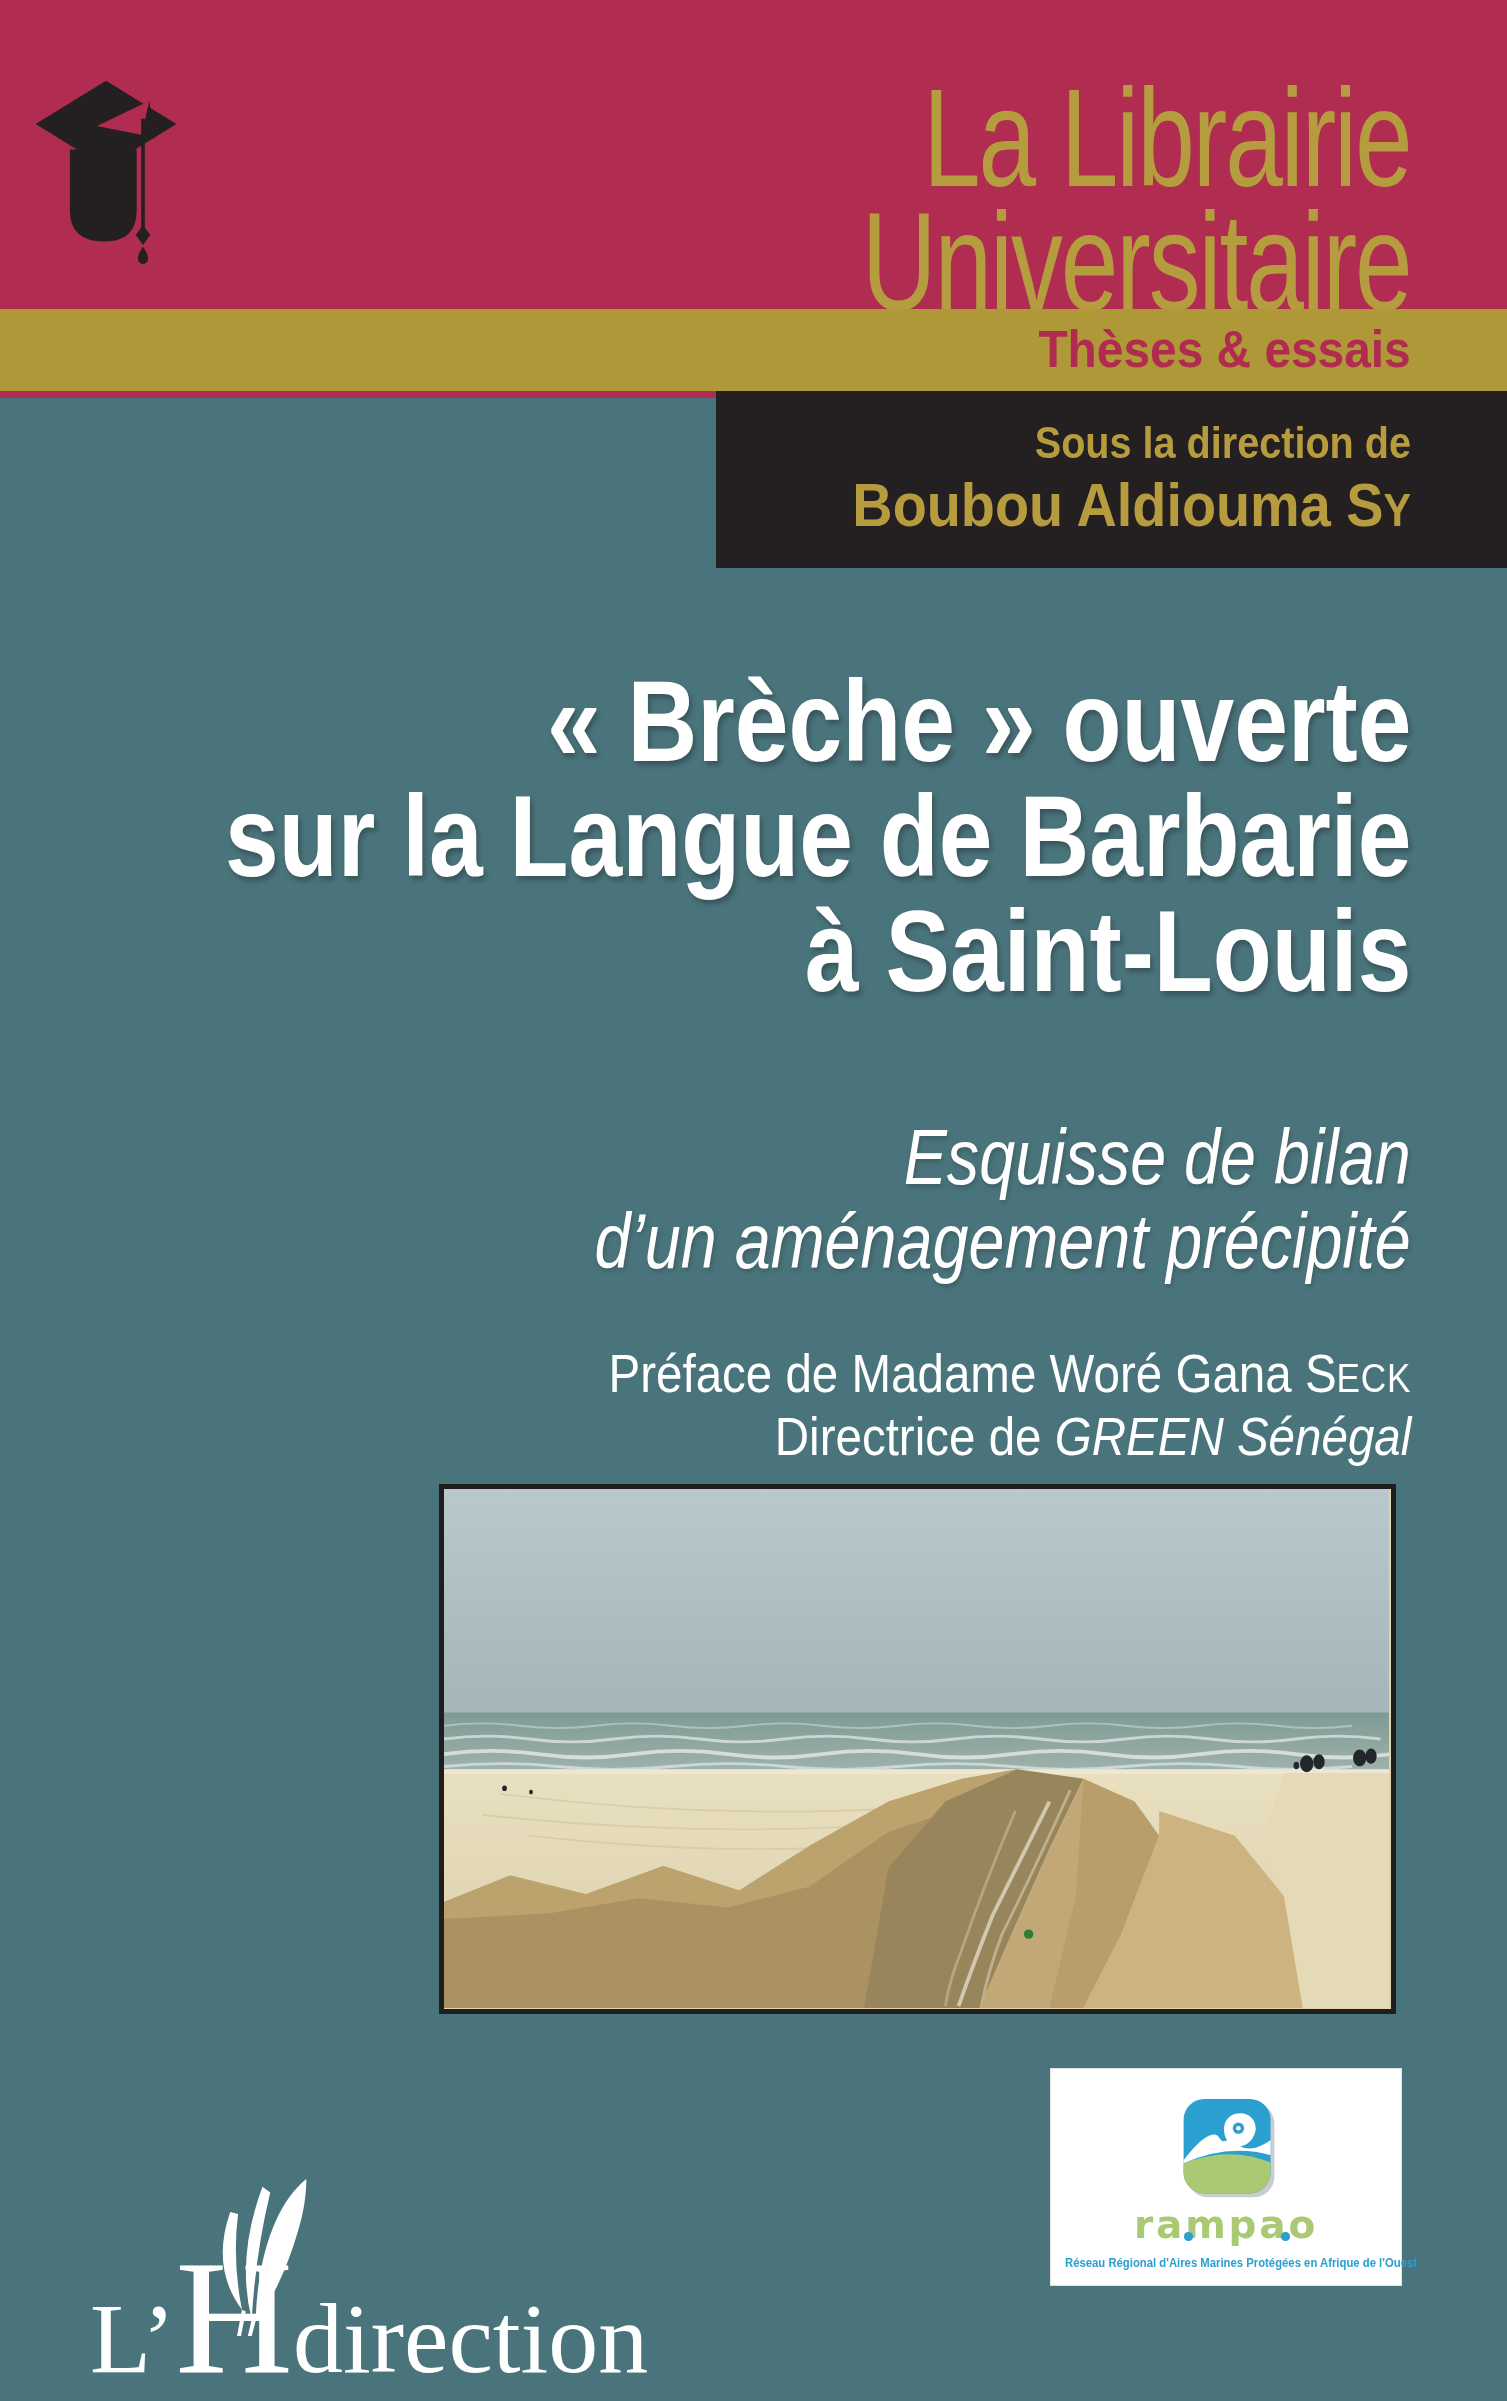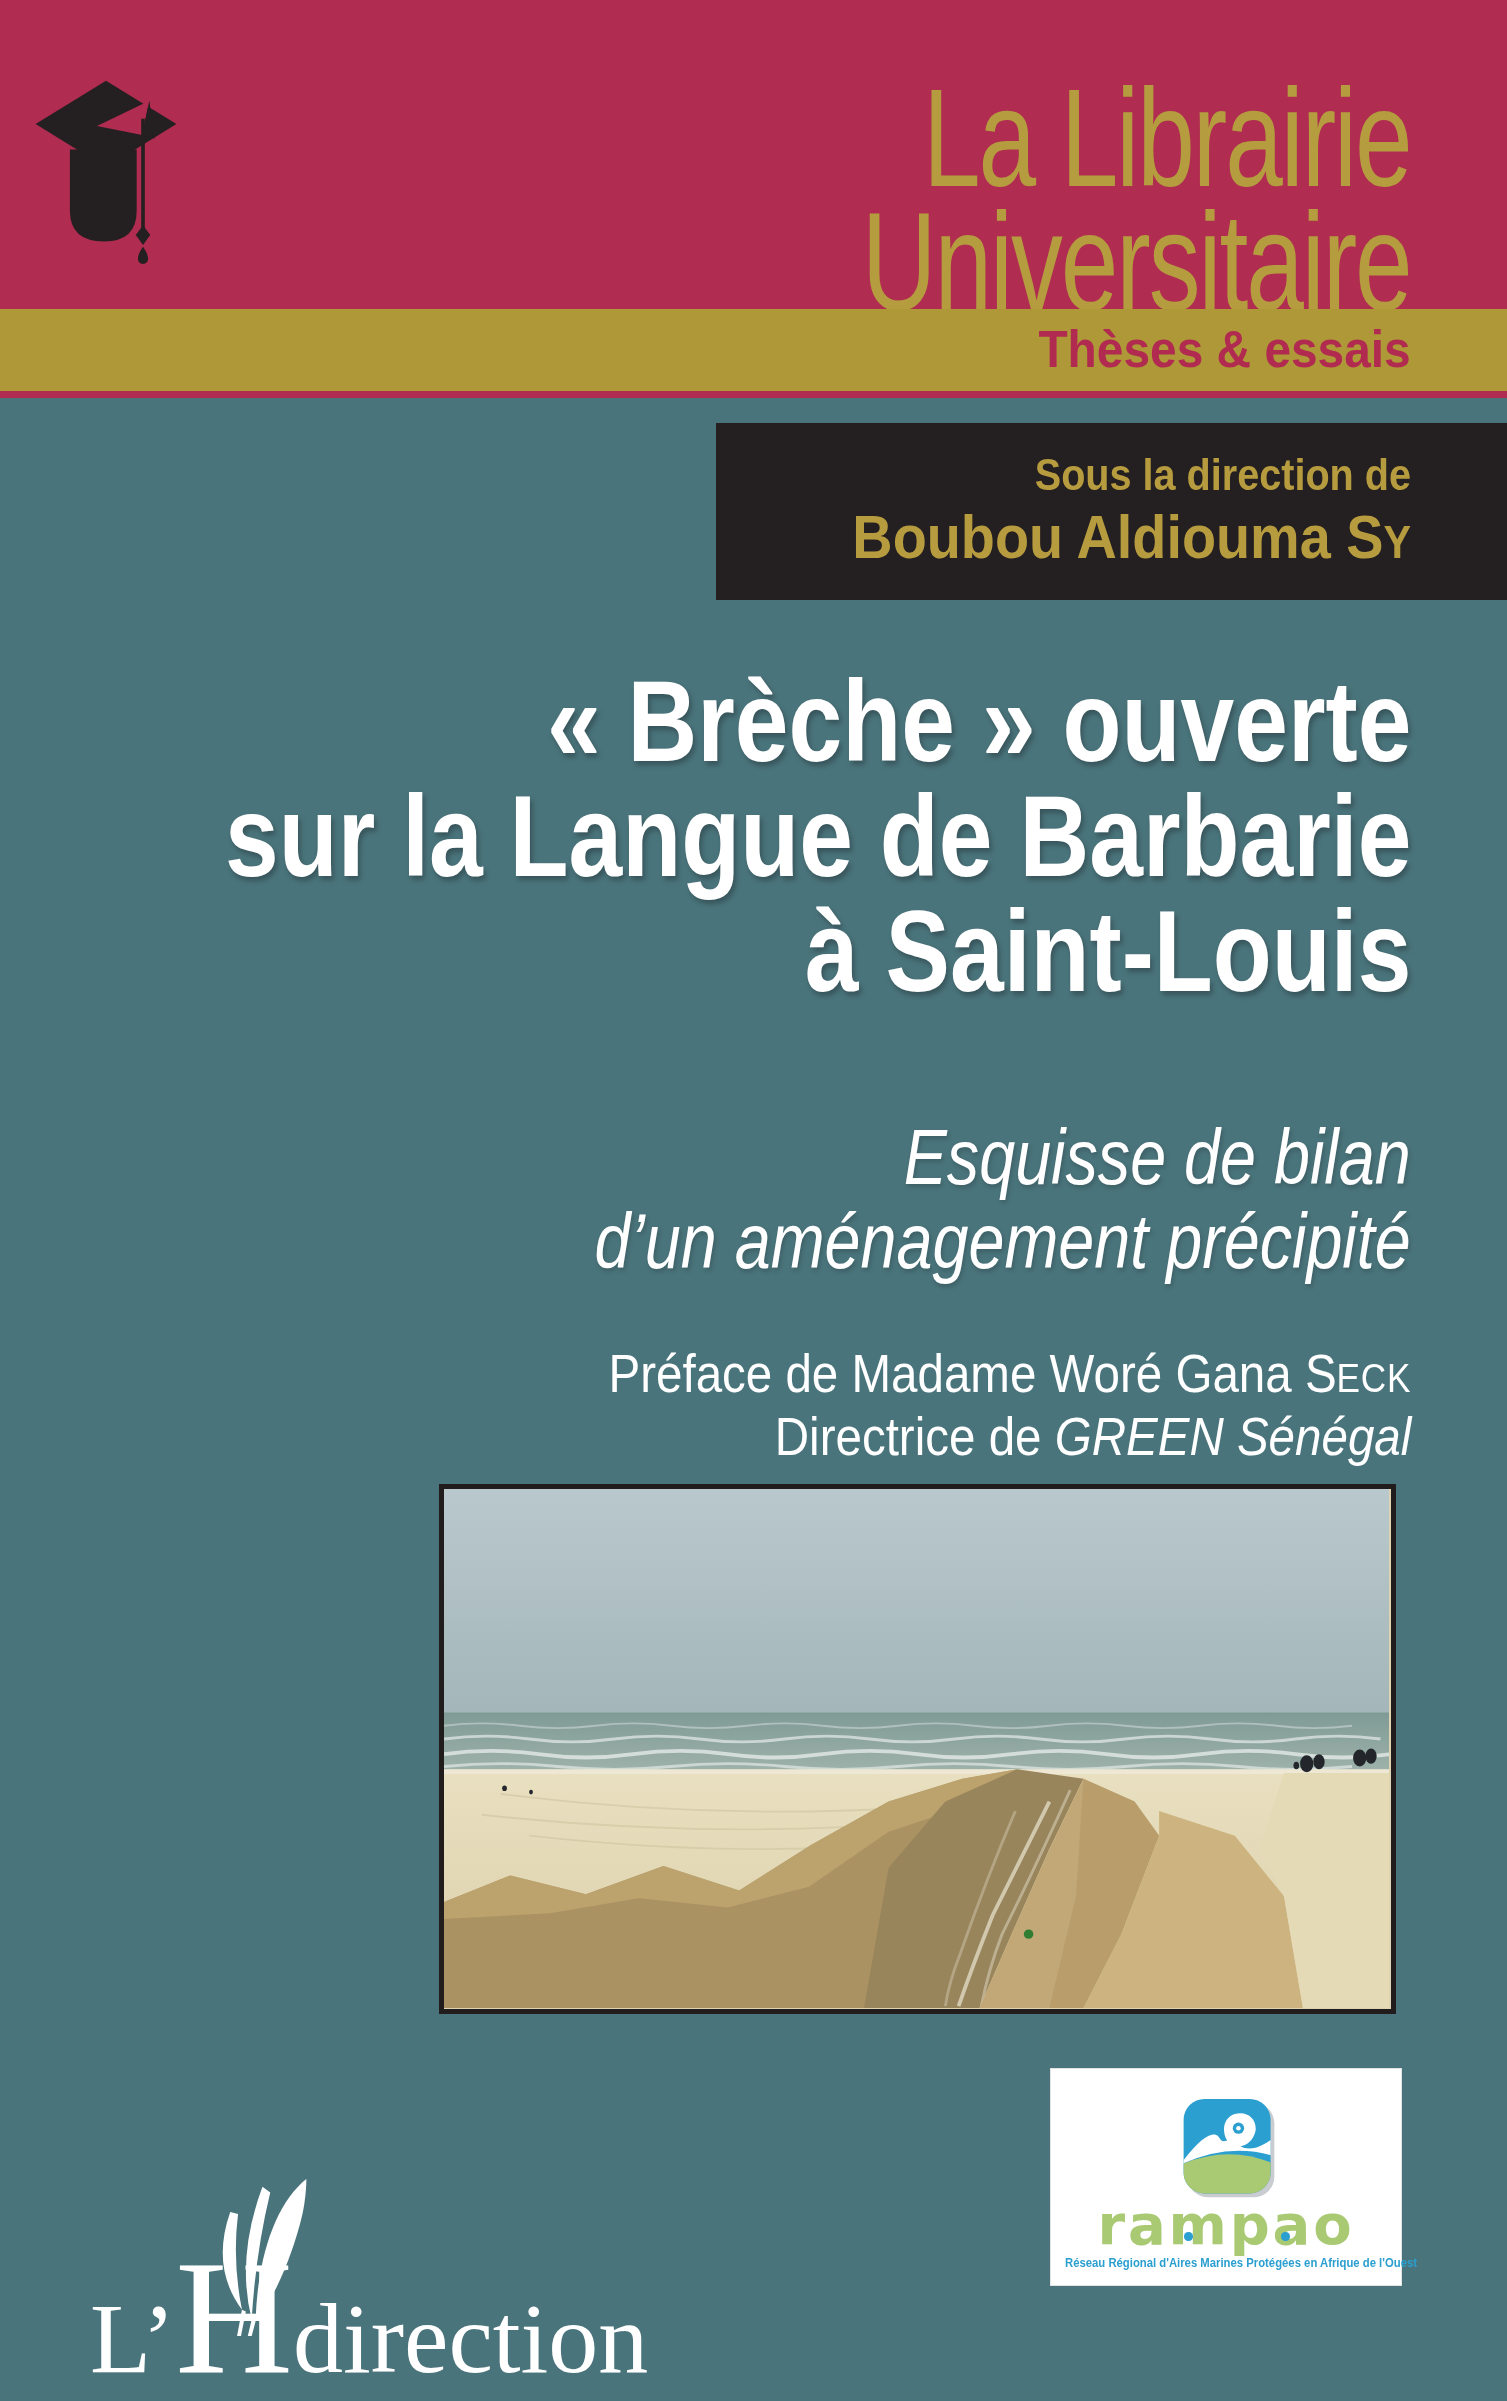--- a/index.html
+++ b/index.html
@@ -22,21 +22,21 @@
   .series-sub {
     position:absolute; top:319px; right:97px; text-align:right;
     color:#B12B50; font-size:52px; font-weight:bold;
     transform:scaleX(0.92); transform-origin:top right; white-space:nowrap;
   }
 
   
   .director-box {
     position:absolute; left:716px; right:0; top:391px; height:177px;
     background:#241F20; box-sizing:border-box; padding:24.6px 97px 0 0;
-    text-align:right; color:#B79C3F;margin-top:32px;
+    text-align:right; color:#B79C3F;
   }
   .director-box .l1 { font-size:44px; font-weight:bold; line-height:53px;
     transform:scaleX(0.9); transform-origin:center right; white-space:nowrap; }
   .director-box .l2 { font-size:62px; font-weight:bold; line-height:72px;
     transform:scaleX(0.9); transform-origin:center right; white-space:nowrap; }
   .sc-y { font-size:0.74em; }
 
   
   .main-title {
     position:absolute; top:664px; right:97px; text-align:right;
@@ -67,21 +67,21 @@
 
   
   .rampao-box {
     position:absolute; left:1050px; top:2068px; width:352px; height:218px;
     background:#FFFFFF; border:0.9px solid #e2e2e2; box-sizing:border-box;
   }
   .rampao-icon { position:absolute; left:129px; top:28px; width:98px; height:104px; }
   .rampao-word {
     position:absolute; left:0; top:132px; width:100%; text-align:center;
     color:#A9C973; font-family:"DejaVu Sans", sans-serif; font-weight:bold;
-    font-size:56px; letter-spacing:2.8px; line-height:47px;
+    font-size:39px; letter-spacing:2.8px; line-height:47px;
   }
   .rampao-dot { position:absolute; width:8.5px; height:8.5px; border-radius:50%; background:#2B9FD0; }
   .rampao-tagline {
     position:absolute; left:0; bottom:15px; width:100%; text-align:center;
     color:#2B9FD0; font-weight:bold; font-size:12.3px;
     transform:scaleX(0.92); transform-origin:center center; white-space:nowrap;
   }
 
   
   .harmattan {

